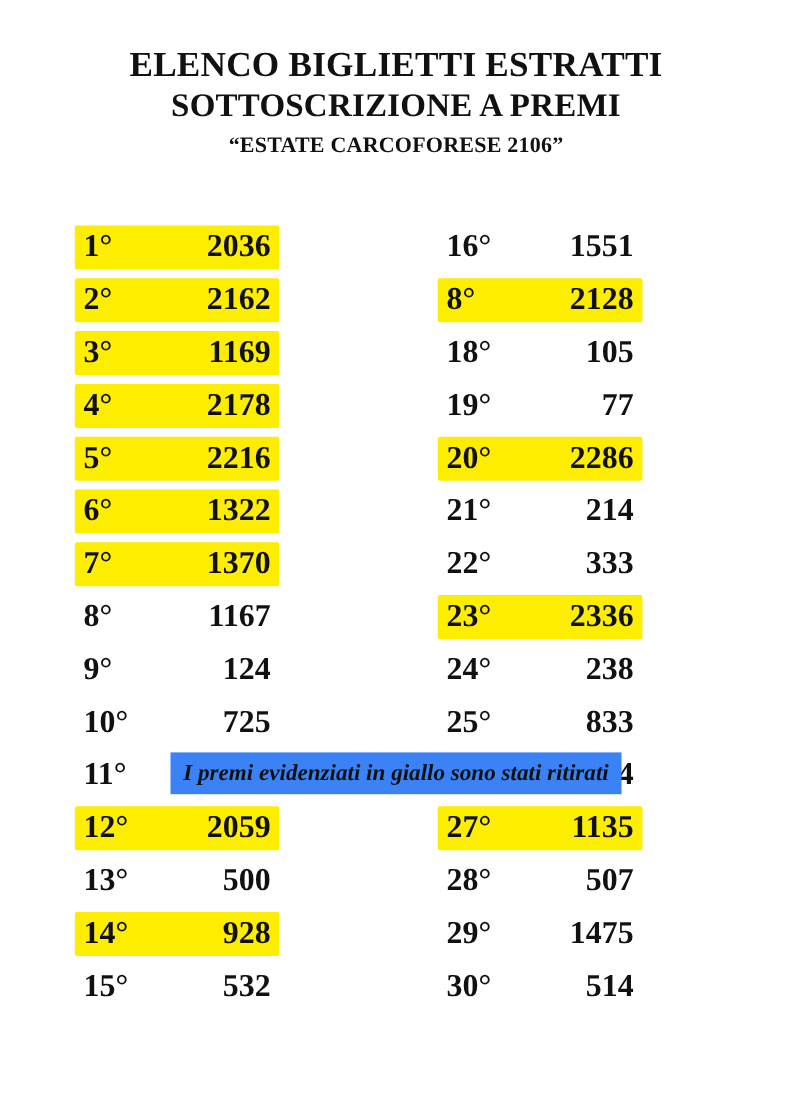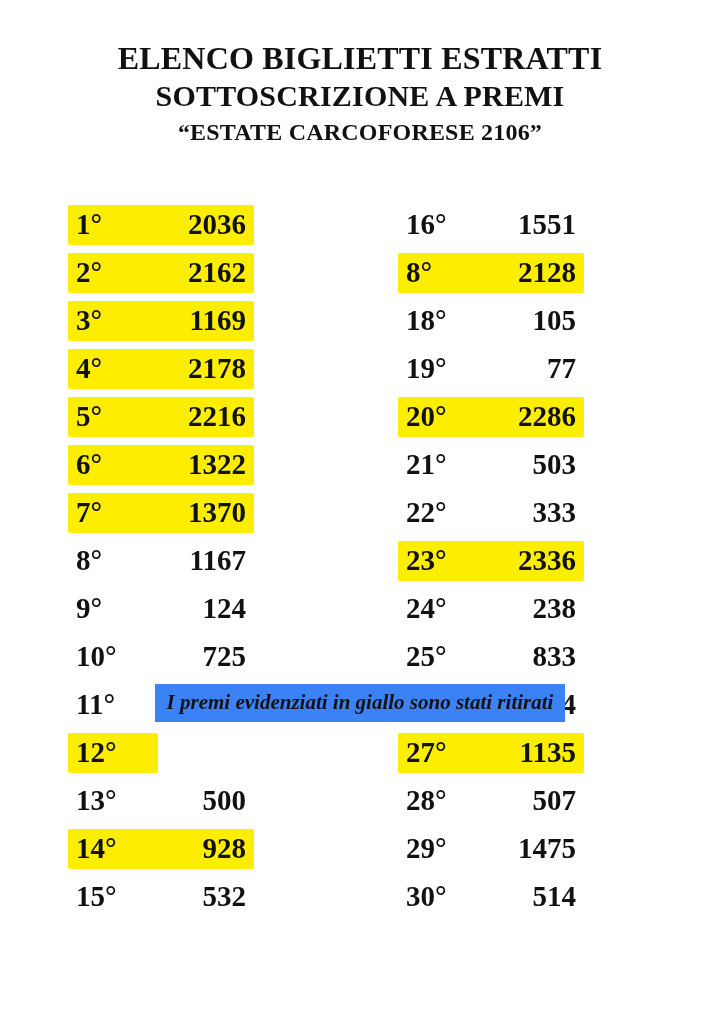--- a/index.html
+++ b/index.html
@@ -29,21 +29,21 @@
     font-family: "Liberation Serif", serif;
     font-weight: bold;
     font-size: 31px;
     letter-spacing: 0.2px;
     line-height: 37px;
     color: #111111;
     white-space: nowrap;
   }
   .title-line.l1 { font-size: 32px; }
   .title-line.l2 { font-size: 30px; }
-  .title-line.l3 { font-size: 24px; }
+  .title-line.l3 { font-size: 20px; }
 
   .columns {
     display: flex;
     justify-content: center;
     gap: 28px;
     margin-top: 50px;
   }
   .col {
     width: 290px;
   }
@@ -178,20 +178,21 @@
         </div>
         <div class="row">
           <div class="row-inner">
             <span class="rank">11°</span>
             <span class="ticket">785</span>
           </div>
         </div>
         <div class="row hl">
           <div class="row-inner">
             <span class="rank">12°</span>
+            <span class="ticket">2059</span>
           </div>
         </div>
         <div class="row">
           <div class="row-inner">
             <span class="rank">13°</span>
             <span class="ticket">500</span>
           </div>
         </div>
         <div class="row hl">
           <div class="row-inner">
@@ -233,21 +234,21 @@
         </div>
         <div class="row hl">
           <div class="row-inner">
             <span class="rank">20°</span>
             <span class="ticket">2286</span>
           </div>
         </div>
         <div class="row">
           <div class="row-inner">
             <span class="rank">21°</span>
-            <span class="ticket">503</span>
+            <span class="ticket">214</span>
           </div>
         </div>
         <div class="row">
           <div class="row-inner">
             <span class="rank">22°</span>
             <span class="ticket">333</span>
           </div>
         </div>
         <div class="row hl">
           <div class="row-inner">

